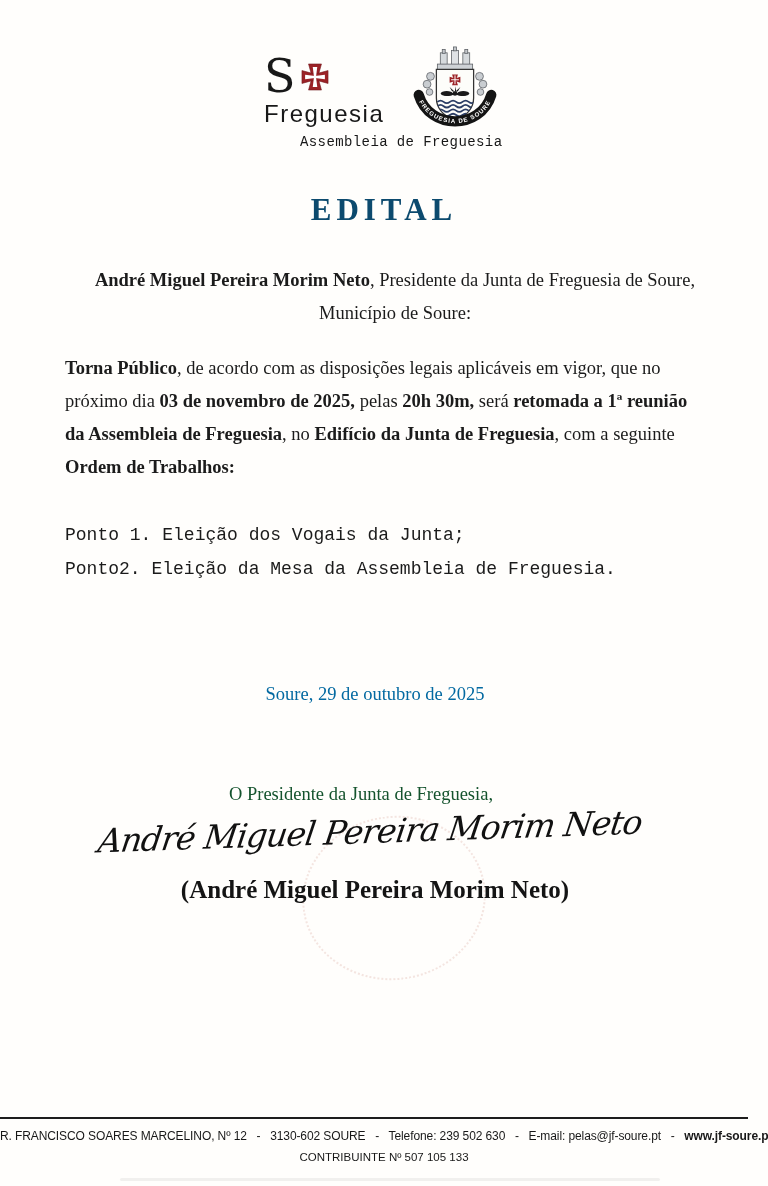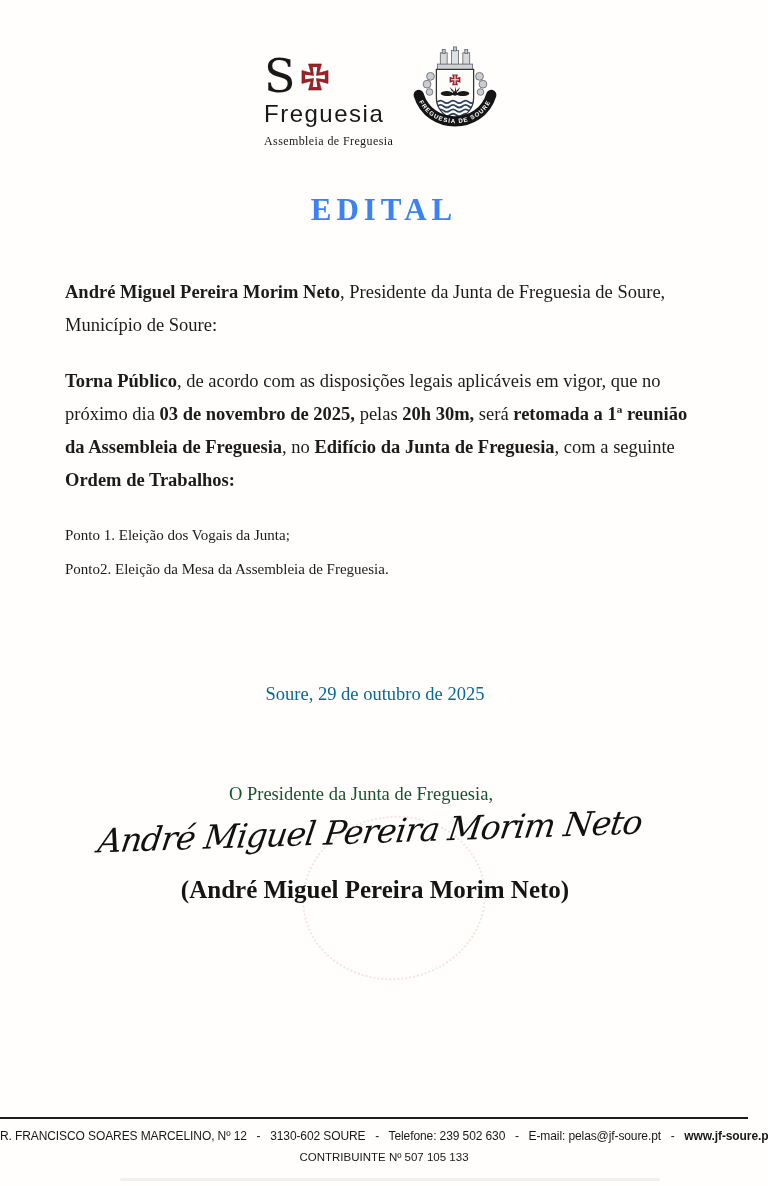--- a/index.html
+++ b/index.html
@@ -13,34 +13,34 @@
     font-family:"Liberation Serif", serif;
     color:#1c1c1c;
   }
   
   .wordmark{position:absolute;left:264px;top:54px;width:170px;}
   .wm-line1{font-family:"DejaVu Serif", serif;font-size:46px;line-height:44px;
     color:#181818;letter-spacing:0px;white-space:nowrap;display:flex;align-items:center;}
   .wm-line1 .cross-svg{width:36px;height:36px;margin:2px 1px 0 1px;}
   .wm-line2{font-family:Liberation Sans, sans-serif;font-size:24px;line-height:32px;
     letter-spacing:1.5px;color:#181818;margin-top:0px;}
-  .wm-line3{font-family:Liberation Serif, serif;font-size:12px;letter-spacing:0.4px;
-    color:#181818;margin-top:4px;white-space:nowrap;}
+  .wm-line3{font-family:Liberation Mono, monospace;font-size:14px;letter-spacing:0.4px;
+    color:#181818;margin-top:4px;white-space:nowrap;margin-left:36px;}
   .crest{position:absolute;left:404px;top:44px;width:102px;height:98px;}
   
   .title{position:absolute;left:0;top:192px;width:768px;text-align:center;
-    font-size:31px;font-weight:bold;letter-spacing:5px;color:#3b82f6;}
+    font-size:31px;font-weight:bold;letter-spacing:5px;color:#0c4a6e;}
   
   .para{position:absolute;left:65px;width:660px;font-size:18.5px;
     line-height:33px;color:#1b1b1b;text-align:left;}
   .para .b{font-weight:bold;}
-  .p-intro{top:276px;}
-  .p-body{top:365px;line-height:33px;}
-  .agenda-line{position:absolute;left:65px;width:660px;font-size:15px;
-    line-height:34px;color:#1b1b1b;}
+  .p-intro{top:264px;text-align:center;}
+  .p-body{top:352px;line-height:33px;}
+  .agenda-line{position:absolute;left:65px;width:660px;font-size:18px;
+    line-height:34px;color:#1b1b1b;font-family:Liberation Mono, monospace;}
   .agenda-1{top:518px;}
   .agenda-2{top:552px;}
   .dateline{position:absolute;left:65px;top:684px;width:620px;text-align:center;
     font-size:18.5px;color:#0369a1;}
   .signoff{position:absolute;left:65px;top:784px;width:592px;text-align:center;
     font-size:18.5px;color:#14532d;}
   .sig-script{position:absolute;left:65px;top:812px;width:610px;text-align:center;
     font-family:"DejaVu Serif", serif;font-style:italic;font-size:33px;
     color:#111;transform:rotate(-2deg) skewX(-10deg);letter-spacing:-1px;white-space:nowrap;}
   .sig-printed{position:absolute;left:65px;top:876px;width:620px;text-align:center;

